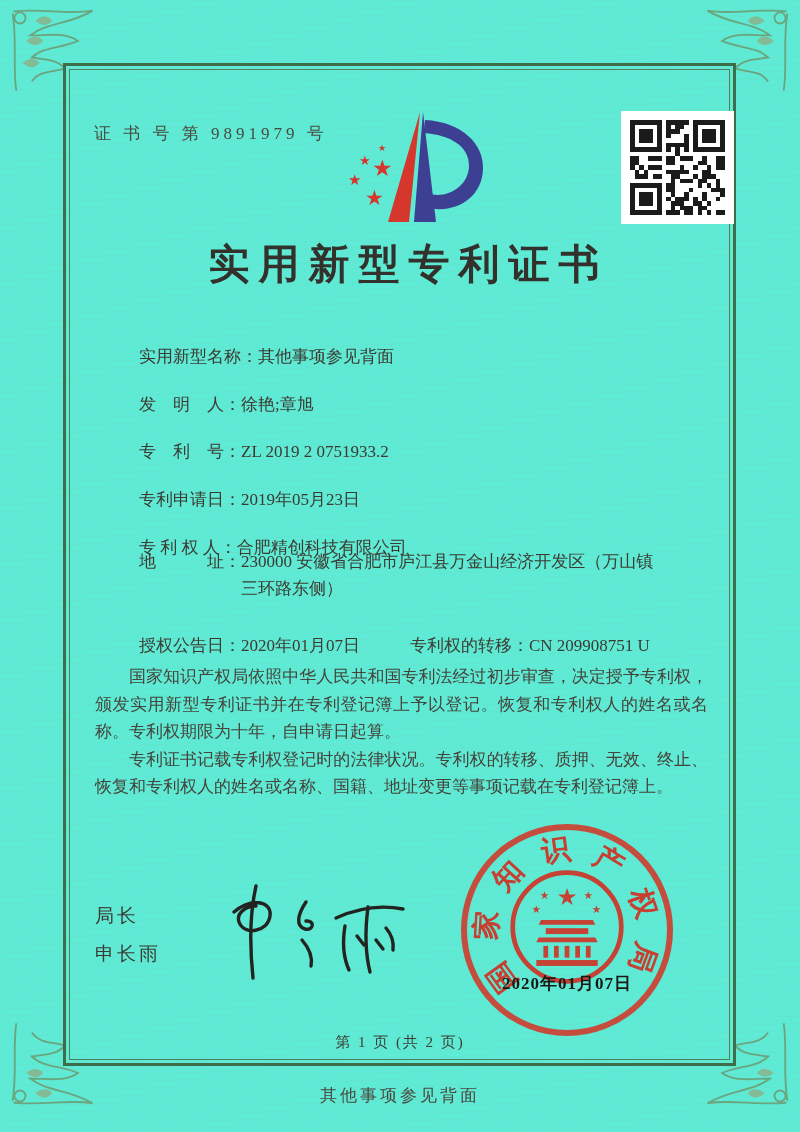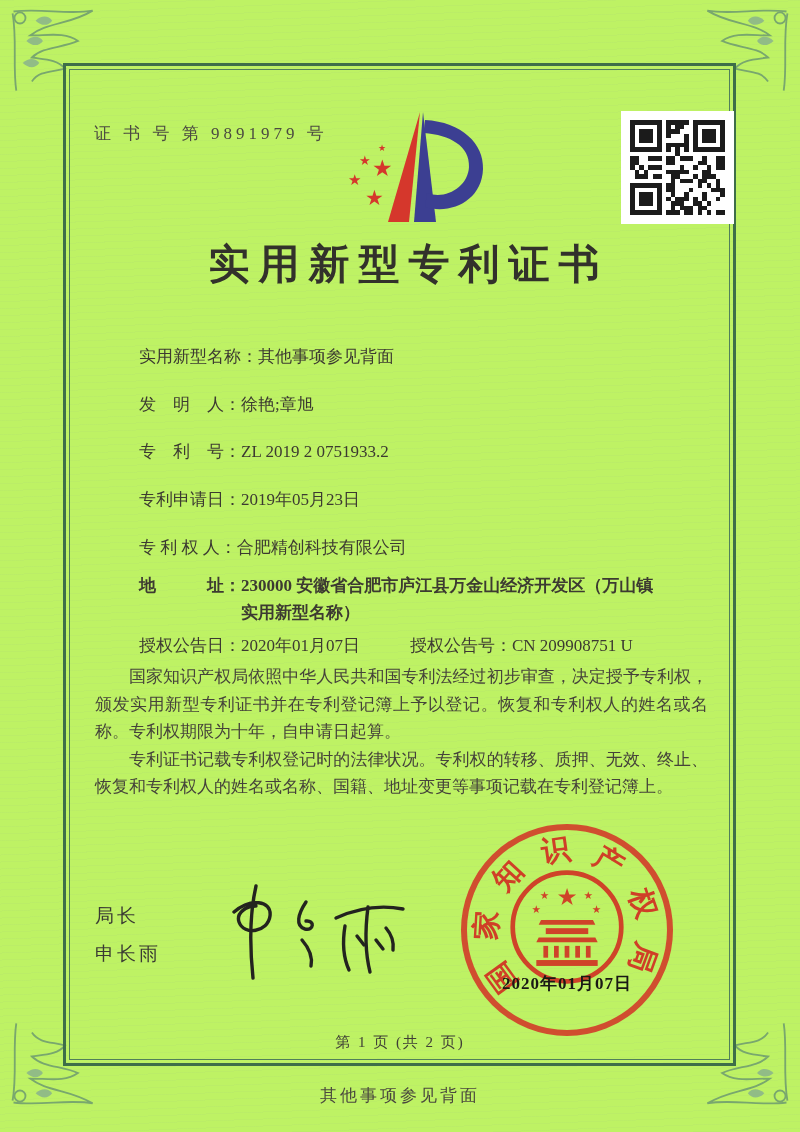--- a/index.html
+++ b/index.html
@@ -1,19 +1,19 @@
 <!DOCTYPE html>
 <html><head>
 <meta charset="utf-8">
 <style>
   * { margin:0; padding:0; box-sizing:border-box; }
   html,body { background:#e8e8e4; }
   .page {
     position:relative; width:800px; height:1132px; margin:0 auto;
-    background:#bef264; overflow:hidden;
+    background:#5eead4; overflow:hidden;
     font-family:"Liberation Serif","DejaVu Serif",serif;
     color:#3a382f;
   }
   .page::before {
     content:""; position:absolute; inset:0; pointer-events:none;
     background:repeating-linear-gradient(178deg, rgba(150,180,140,.08) 0 1px, transparent 1px 7px);
   }
   
   .frame {
     position:absolute; left:63px; top:63px; width:673px; height:1003px;
@@ -38,21 +38,21 @@
     position:absolute; left:0; top:237px; width:100%;
     text-align:center; font-size:41px; font-weight:700;
     letter-spacing:9px; text-indent:9px; color:#32312b;padding-left:8px;
   }
 
   .fields { position:absolute; left:95px; top:0; width:612px; font-size:17px; }
   .f-row { position:absolute; left:0; display:flex; align-items:flex-start; line-height:27px;margin-left:44px; }
   .f-label { white-space:pre; color:#3c3a31; }
   .f-value { white-space:pre-wrap; color:#3c3a31; }
   .r0 { top:343px; } .r1 { top:391px; } .r2 { top:438px; }
-  .r3 { top:486px; } .r4 { top:534px; } .r5 { top:572px;font-weight:bold; } .r6 { top:632px; }
+  .r3 { top:486px; } .r4 { top:534px; } .r5 { top:548px; } .r6 { top:632px; }
   .grant2 { margin-left:50px; }
 
   .paras { position:absolute; left:95px; top:663px; width:613px; font-size:17px;
            line-height:27.5px; text-align:justify; color:#45433a; }
   .paras p { text-indent:2em; }
 
   .signer-title { position:absolute; left:95px; top:903px; font-size:19px; color:#3a3a33; letter-spacing:3px; }
   .signer-name  { position:absolute; left:95px; top:941px; font-size:19px; color:#3a3a33; letter-spacing:3px; }
   .signature { position:absolute; left:218px; top:878px; width:205px; height:108px; }
 
@@ -375,25 +375,25 @@
     <div class="f-row r3">
       <span class="f-label">专利申请日：</span>
       <span class="f-value">2019年05月23日</span>
     </div>
     <div class="f-row r4">
       <span class="f-label">专 利 权 人：</span>
       <span class="f-value">合肥精创科技有限公司</span>
     </div>
     <div class="f-row r5">
       <span class="f-label">地　　　址：</span>
-      <span class="f-value"><span>230000 安徽省合肥市庐江县万金山经济开发区（万山镇</span><br><span>实用新型名称）</span></span>
+      <span class="f-value"><span>230000 安徽省合肥市庐江县万金山经济开发区（万山镇</span><br><span>三环路东侧）</span></span>
     </div>
     <div class="f-row r6">
       <span><span class="f-label">授权公告日：</span><span class="f-value">2020年01月07日</span></span>
-      <span class="grant2"><span class="f-label">授权公告号：</span><span class="f-value">CN 209908751 U</span></span>
+      <span class="grant2"><span class="f-label">专利权的转移：</span><span class="f-value">CN 209908751 U</span></span>
     </div>
   </div>
 
   <div class="paras">
     <p>国家知识产权局依照中华人民共和国专利法经过初步审查，决定授予专利权，颁发实用新型专利证书并在专利登记簿上予以登记。恢复和专利权人的姓名或名称。专利权期限为十年，自申请日起算。</p>
     <p>专利证书记载专利权登记时的法律状况。专利权的转移、质押、无效、终止、恢复和专利权人的姓名或名称、国籍、地址变更等事项记载在专利登记簿上。</p>
   </div>
 
   <div class="signer-title">局长</div>
   <div class="signer-name">申长雨</div>

